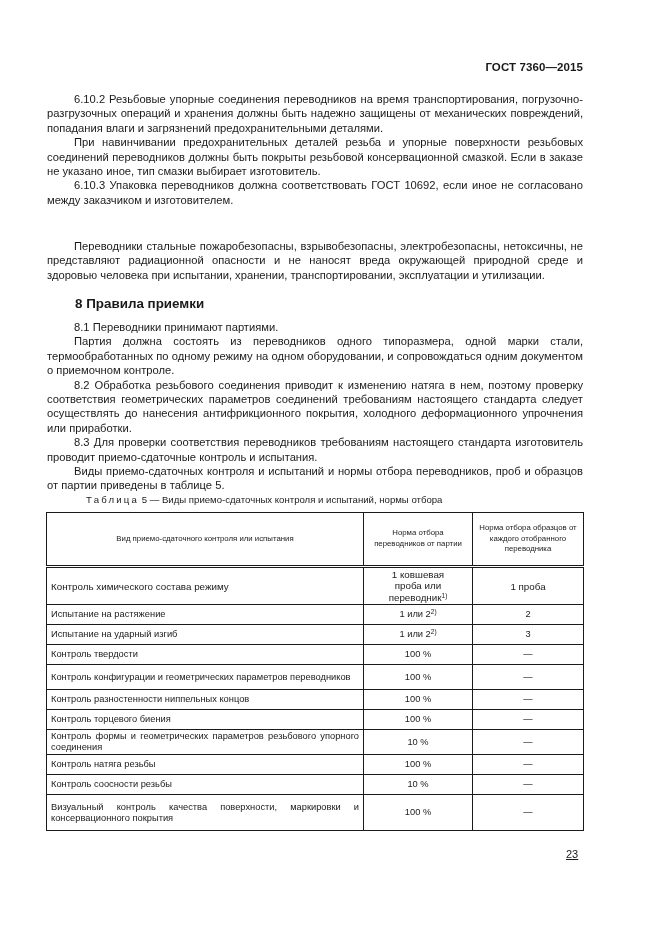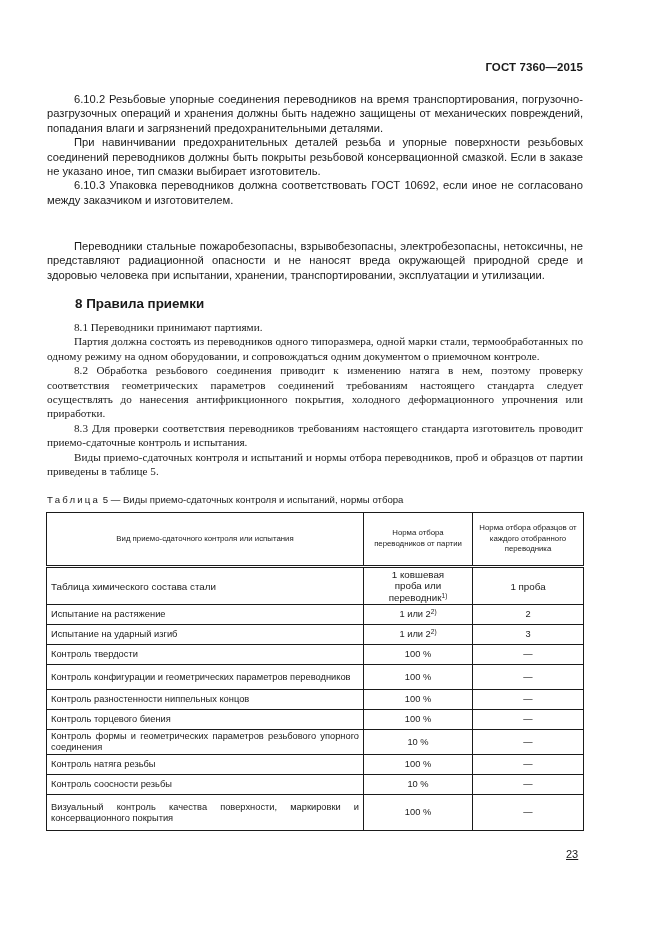--- a/index.html
+++ b/index.html
@@ -4,21 +4,21 @@
 <style>
   html, body { margin: 0; padding: 0; background: #ffffff; }
   body { width: 661px; height: 935px; position: relative; overflow: hidden;
          font-family: "Liberation Sans", sans-serif; color: #1a1a1a; }
   .page { position: absolute; left: 0; top: 0; width: 661px; height: 834px; }
   .header-code { position: absolute; right: 78px; top: 61px; font-size: 11.5px; font-weight: bold; letter-spacing: 0.1px; }
   .body-text { position: absolute; left: 47px; width: 536px; font-size: 11.2px; line-height: 14.4px; text-align: justify; }
   .body-text p { margin: 0; text-indent: 27px; }
   .h2 { position: absolute; left: 75px; font-size: 13.4px; font-weight: bold; }
   .caption { position: absolute; left: 47px; top: 494px; font-size: 9.6px; }
-  .caption .spaced { letter-spacing: 2.2px; }
+  .caption .spaced { letter-spacing: 2.2px; margin-left: 39px; }
   table.t5 { position: absolute; left: 46px; top: 512px; width: 538px; border-collapse: collapse; font-size: 9.3px; }
   table.t5 td, table.t5 th { border: 1px solid #1a1a1a; padding: 0 4px; vertical-align: middle; }
   table.t5 th { font-weight: normal; font-size: 7.8px; text-align: center; line-height: 10.6px; height: 52px; border-bottom: 3px double #1a1a1a; }
   table.t5 th.c1 { width: 308px; }
   table.t5 th.c2 { width: 100px; }
   table.t5 td { line-height: 11px; }
   table.t5 td.c2, table.t5 td.c3 { text-align: center; }
   table.t5 td.c1 { text-align: justify; }
   table.t5 tr.r1 td { height: 36px; font-size: 9.8px; }
   table.t5 tr.r1 td.c2 { line-height: 11.5px; }
@@ -39,21 +39,21 @@
     <p>6.10.2 Резьбовые упорные соединения переводников на время транспортирования, погрузочно-разгрузочных операций и хранения должны быть надежно защищены от механических повреждений, попадания влаги и загрязнений предохранительными деталями.</p>
     <p>При навинчивании предохранительных деталей резьба и упорные поверхности резьбовых соединений переводников должны быть покрыты резьбовой консервационной смазкой. Если в заказе не указано иное, тип смазки выбирает изготовитель.</p>
     <p>6.10.3 Упаковка переводников должна соответствовать ГОСТ 10692, если иное не согласовано между заказчиком и изготовителем.</p>
   </div>
 
   <div class="body-text" style="top:239px;">
     <p>Переводники стальные пожаробезопасны, взрывобезопасны, электробезопасны, нетоксичны, не представляют радиационной опасности и не наносят вреда окружающей природной среде и здоровью человека при испытании, хранении, транспортировании, эксплуатации и утилизации.</p>
   </div>
 
   <div class="h2" style="top:296px;">8 Правила приемки</div>
-  <div class="body-text" style="top:320px;font-family:Liberation Serif, serif;">
+  <div class="body-text" style="top:320px;">
     <p>8.1 Переводники принимают партиями.</p>
     <p>Партия должна состоять из переводников одного типоразмера, одной марки стали, термообработанных по одному режиму на одном оборудовании, и сопровождаться одним документом о приемочном контроле.</p>
     <p>8.2 Обработка резьбового соединения приводит к изменению натяга в нем, поэтому проверку соответствия геометрических параметров соединений требованиям настоящего стандарта следует осуществлять до нанесения антифрикционного покрытия, холодного деформационного упрочнения или приработки.</p>
     <p>8.3 Для проверки соответствия переводников требованиям настоящего стандарта изготовитель проводит приемо-сдаточные контроль и испытания.</p>
     <p>Виды приемо-сдаточных контроля и испытаний и нормы отбора переводников, проб и образцов от партии приведены в таблице 5.</p>
   </div>
 
   <div class="caption">
     <span class="spaced">Таблица</span><span> 5 — Виды приемо-сдаточных контроля и испытаний, нормы отбора</span>
   </div>
@@ -61,21 +61,21 @@
   <table class="t5">
     <thead>
       <tr>
         <th class="c1">Вид приемо-сдаточного контроля или испытания</th>
         <th class="c2">Норма отбора переводников от партии</th>
         <th class="c3">Норма отбора образцов от каждого отобранного переводника</th>
       </tr>
     </thead>
     <tbody id="t5-body">
         <tr class="r1">
-          <td class="c1">Таблица химического состава стали</td>
+          <td class="c1">Контроль химического состава режиму</td>
           <td class="c2" style="padding-left: 22px; padding-right: 22px;"><span>1 ковшевая проба или переводник</span><sup>1)</sup></td>
           <td class="c3">1 проба</td>
         </tr>
         <tr class="s">
           <td class="c1">Испытание на растяжение</td>
           <td class="c2"><span>1 или 2</span><sup>2)</sup></td>
           <td class="c3">2</td>
         </tr>
         <tr class="s">
           <td class="c1">Испытание на ударный изгиб</td>

